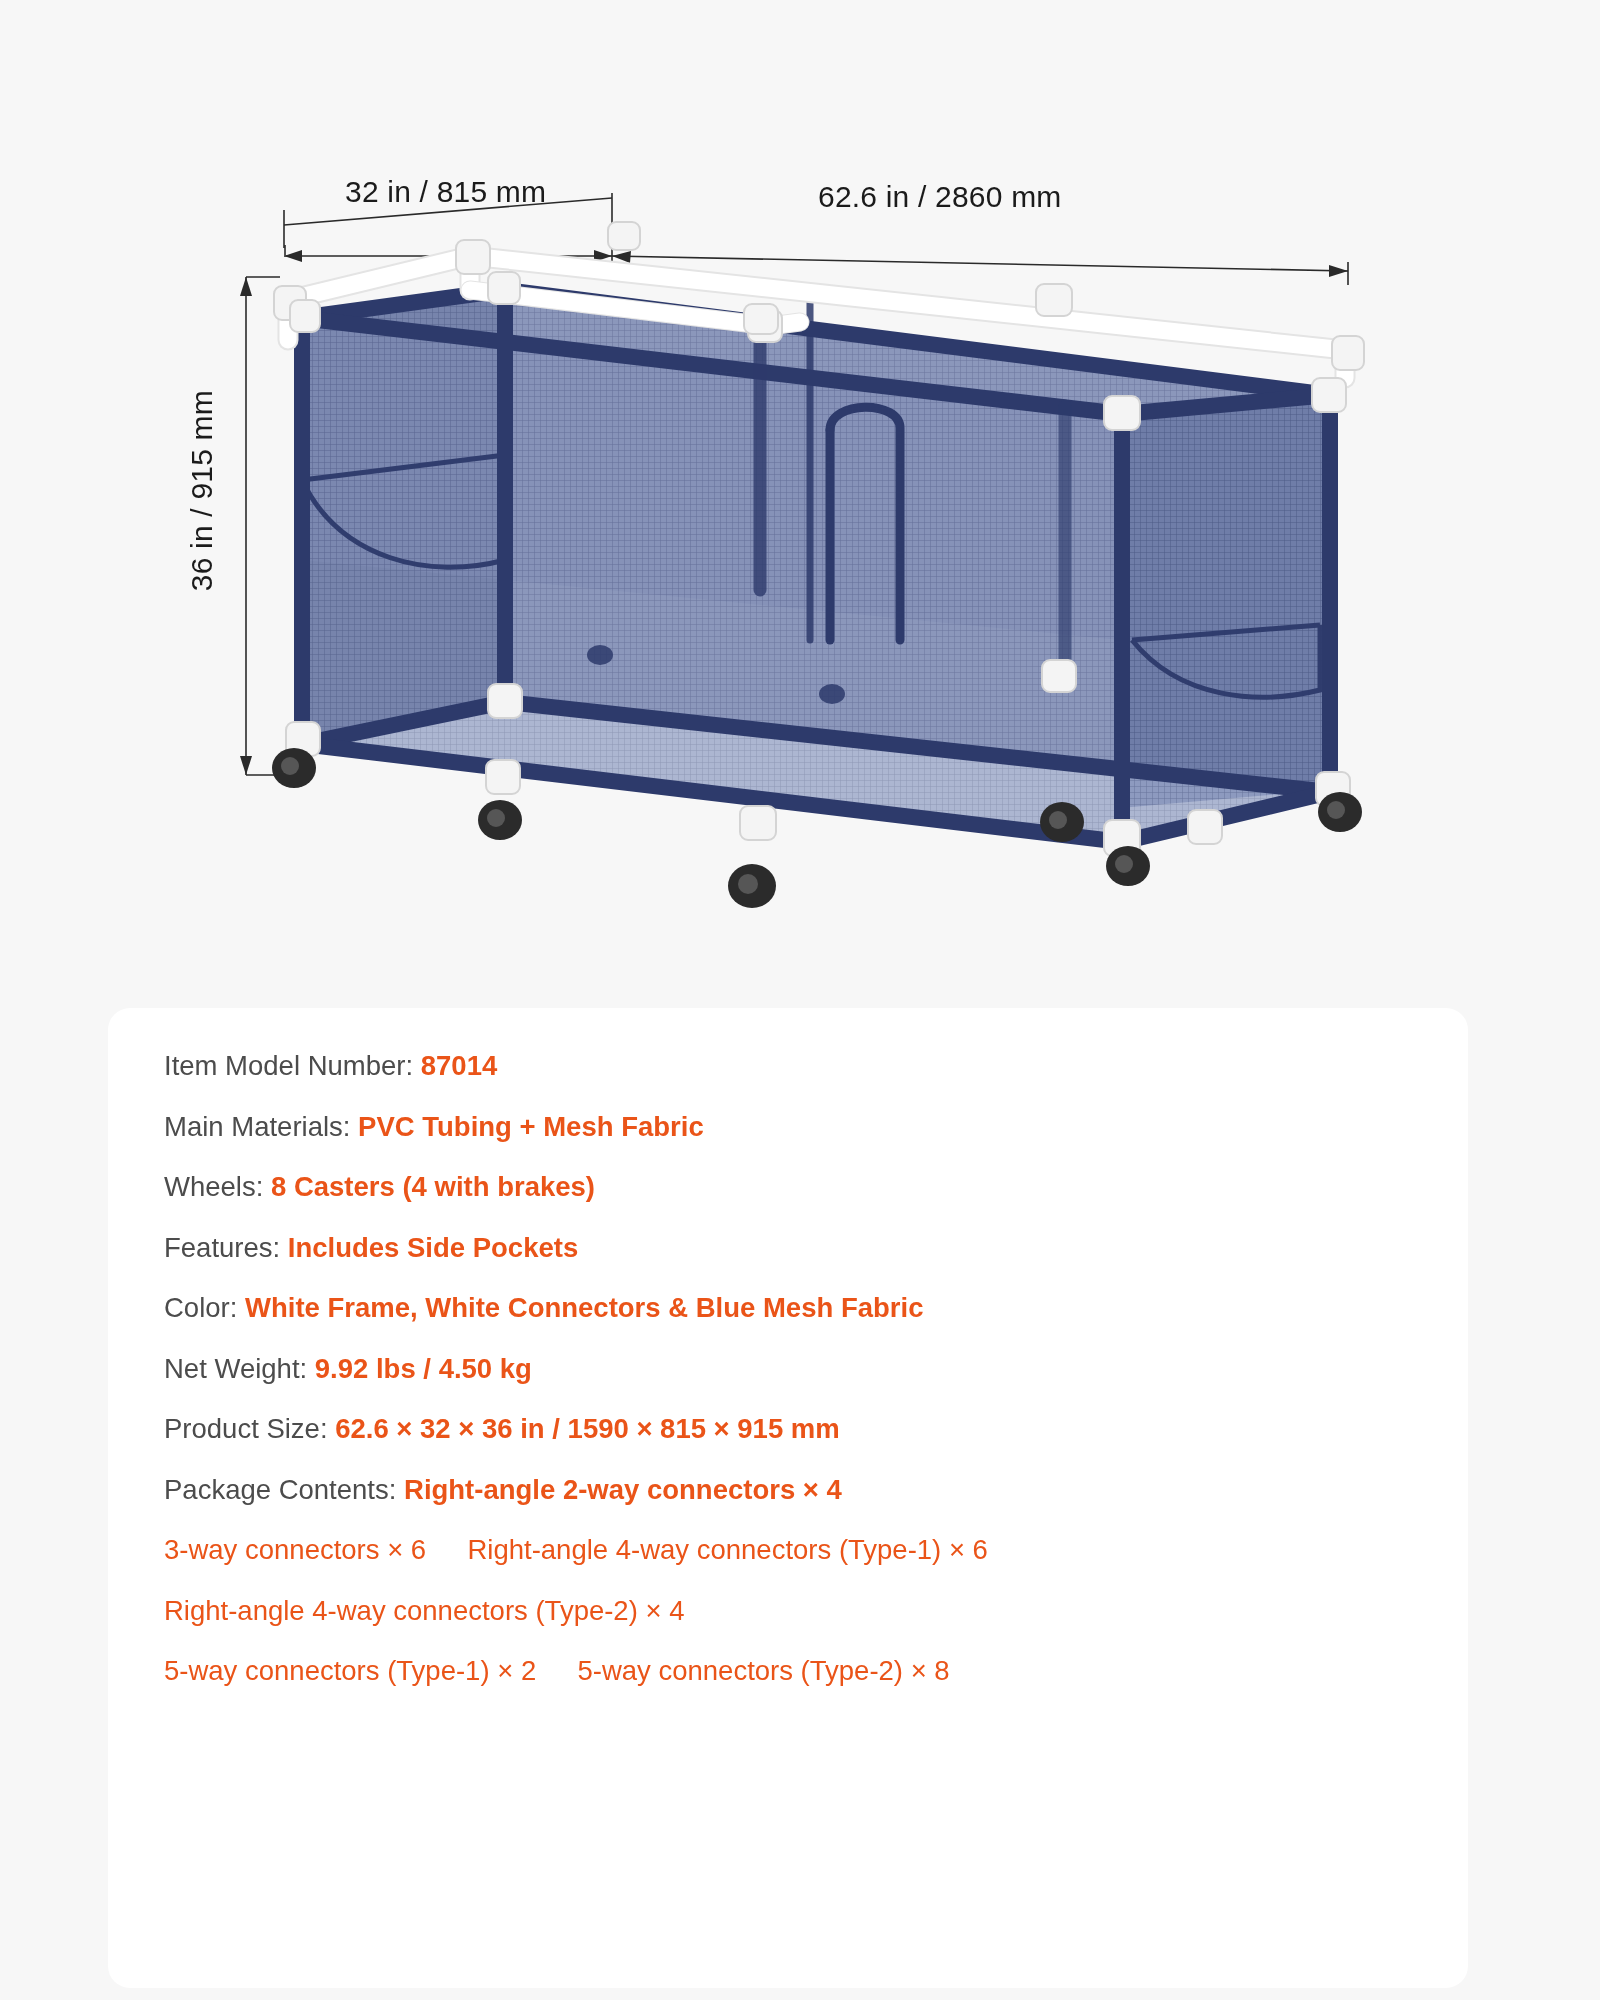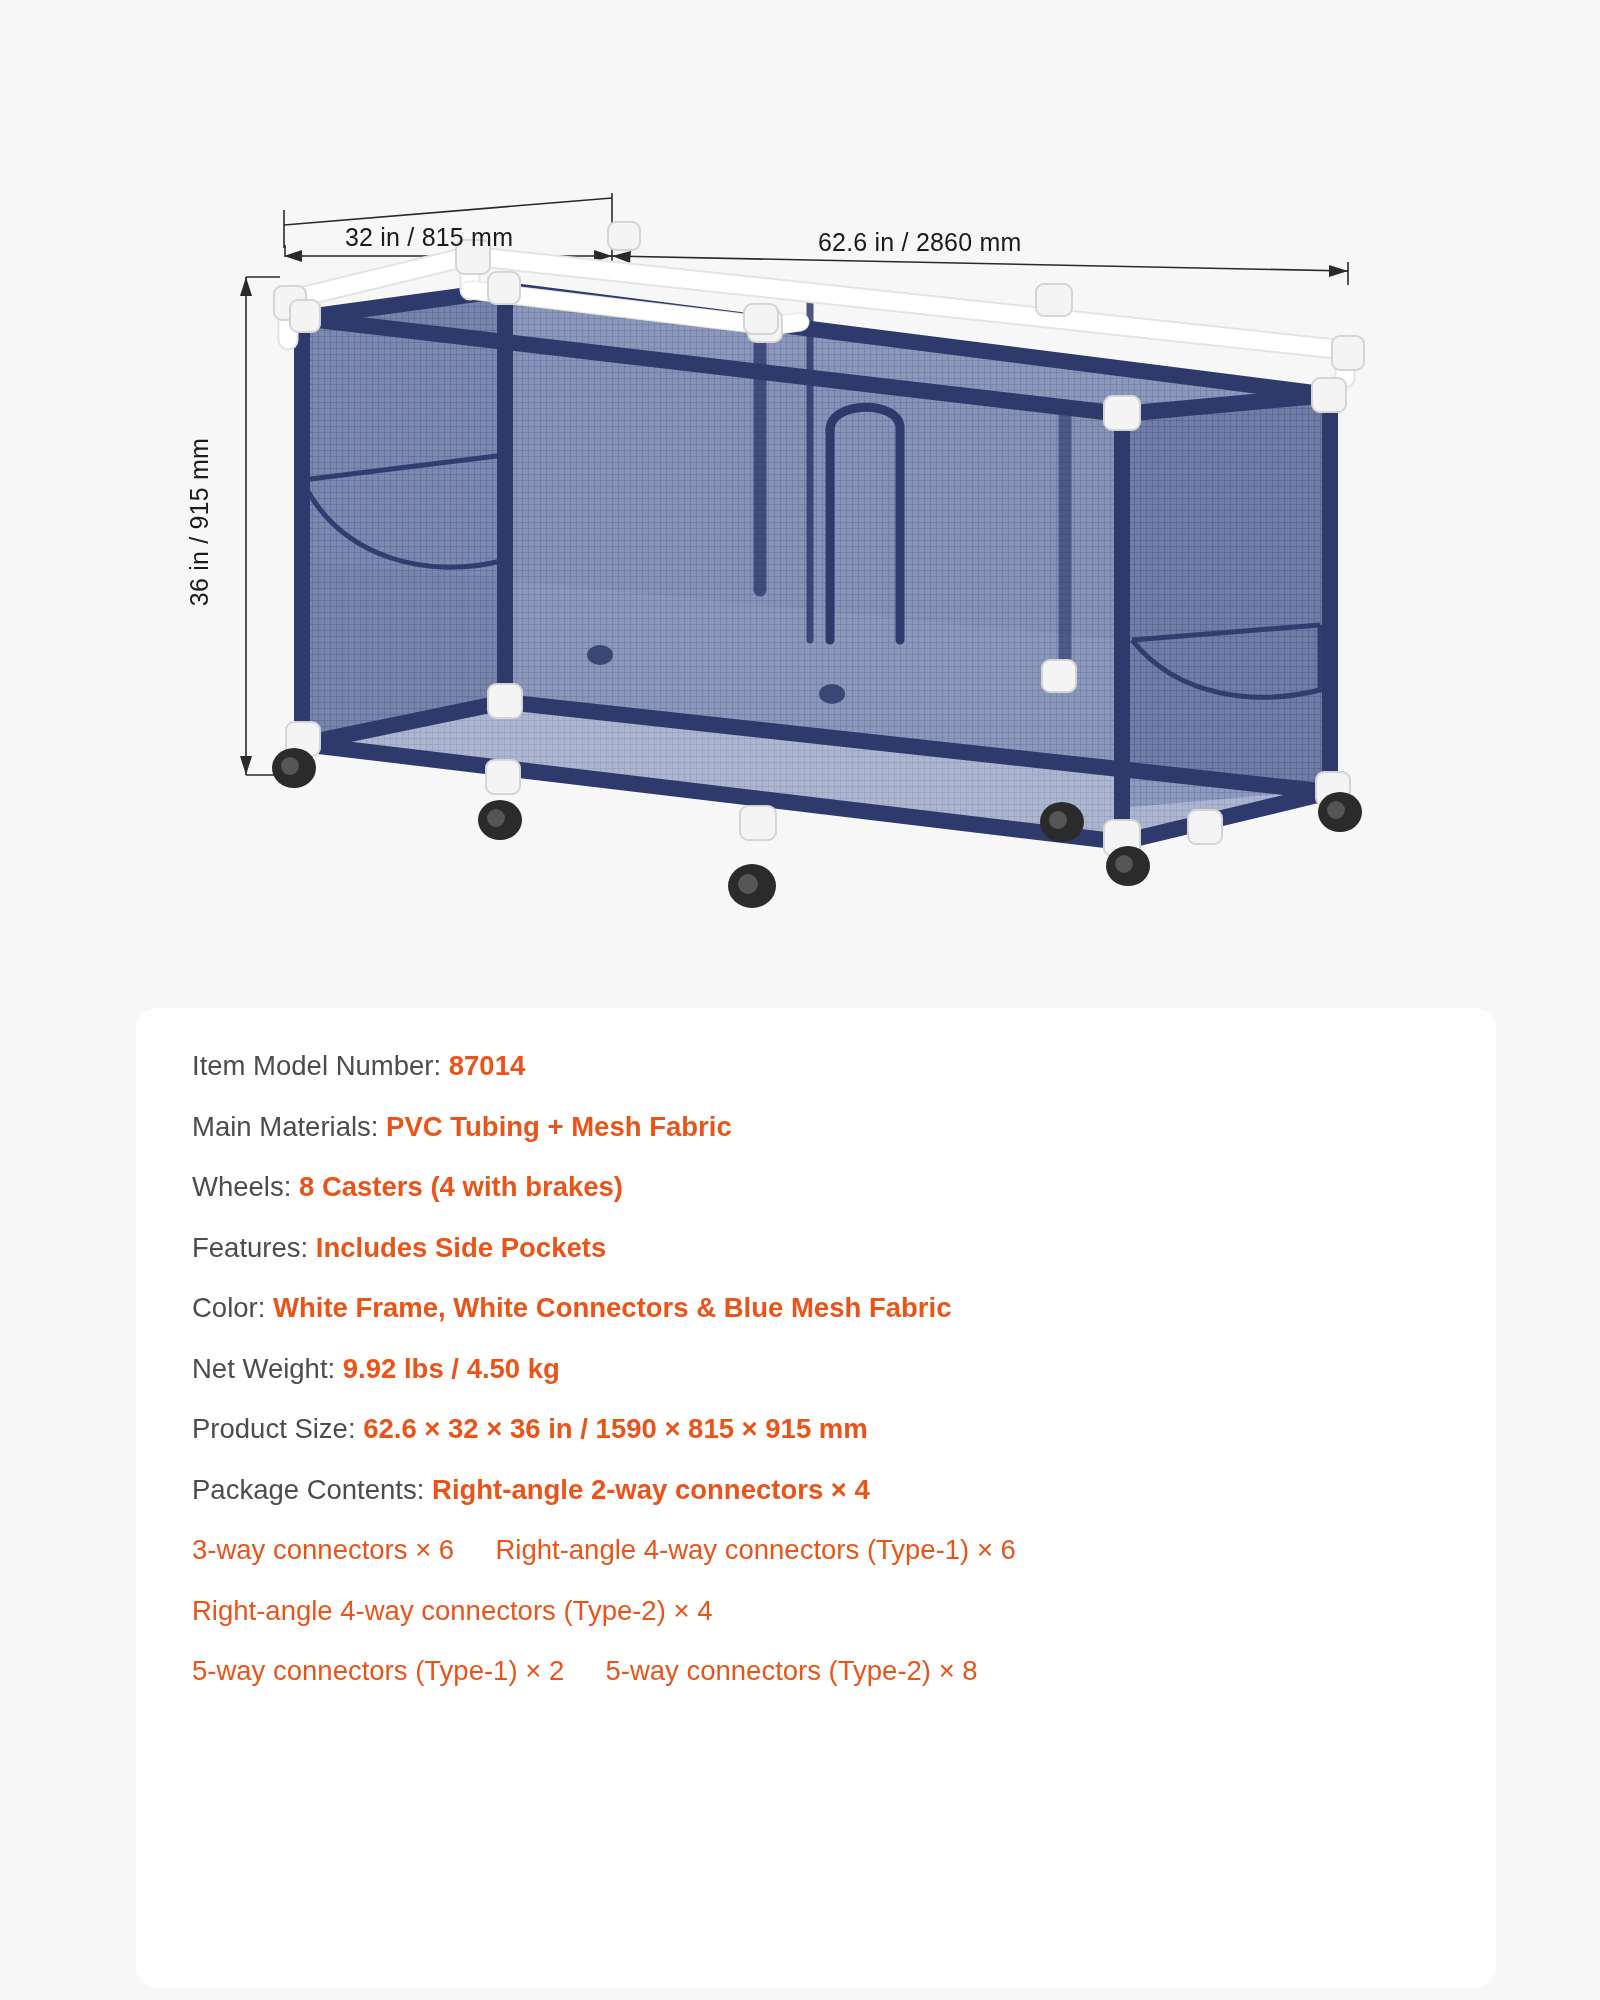--- a/index.html
+++ b/index.html
@@ -29,41 +29,40 @@
   }
   svg.product-svg {
     position: absolute;
     left: 0; top: 0;
     width: 1600px;
     height: 1010px;
   }
 
   .dim-label {
     position: absolute;
-    font-size: 25px;
+    font-size: 30px;
     color: #1b1b1b;
     letter-spacing: 0.2px;
     white-space: nowrap;
-    margin-top: 48px;
   }
   #dim-depth-label { left: 345px; top: 175px; }
   #dim-width-label { left: 818px; top: 180px; }
   #dim-height-label {
     left: 185px;
     top: 390px;
     writing-mode: vertical-rl;
     transform: rotate(180deg);
     text-align: center;
     line-height: 1.15;
   }
 
   
   .spec-card {
     position: absolute;
-    left: 136px;
+    left: 108px;
     top: 1008px;
     width: 1360px;
     height: 980px;
     background: #ffffff;
     border-radius: 22px;
     box-sizing: border-box;
     padding: 44px 56px 30px 56px;
   }
   .spec-row {
     font-size: 27.5px;

